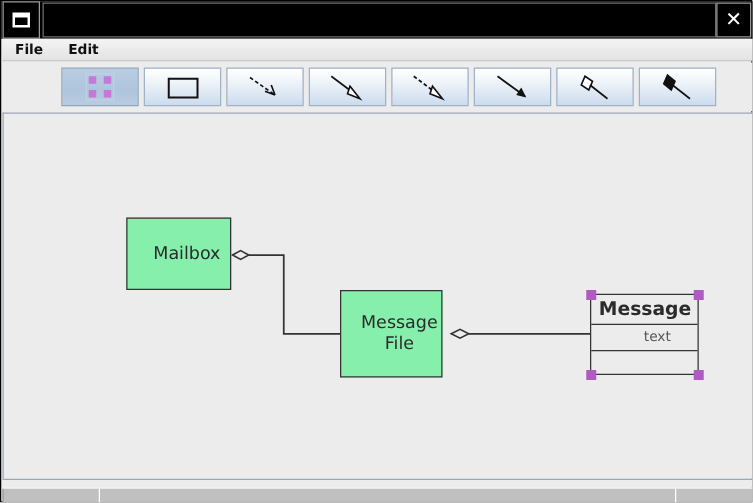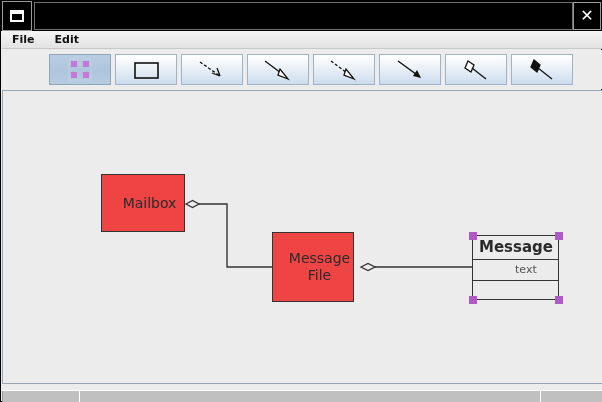--- a/index.html
+++ b/index.html
@@ -45,21 +45,21 @@
   .tbtn.selected{background:linear-gradient(#b9cde2 0%,#aec5dd 60%,#b8cce1 100%);
                  border:1px solid #8ea5bb;}
   .tbtn svg{position:absolute;left:0;top:0;}
 
   
   .canvas-wrap{position:absolute;left:1px;top:89px;width:600px;height:293px;
                background:#ececec;border-top:1px solid #9aa7b5;
                border-left:1px solid #9aa7b5;box-sizing:border-box;overflow:hidden;}
   .canvas-wrap svg{position:absolute;left:0;top:0;}
 
-  .node{position:absolute;background:#ef4444;border:1px solid #333;
+  .node{position:absolute;background:#86efac;border:1px solid #333;
         box-sizing:border-box;display:flex;align-items:center;
         justify-content:center;text-align:center;
         font-size:14px;color:#2b2b2b;line-height:17px;padding-left:13px;}
 
   .clsbox{position:absolute;box-sizing:border-box;border:1px solid #333;
           background:#ececec;}
   .cls-sec{box-sizing:border-box;border-bottom:1px solid #333;}
   .cls-sec.last{border-bottom:none;}
   .cls-title{font-size:15px;font-weight:bold;color:#2b2b2b;
              padding:2px 6px 3px 6px;}

